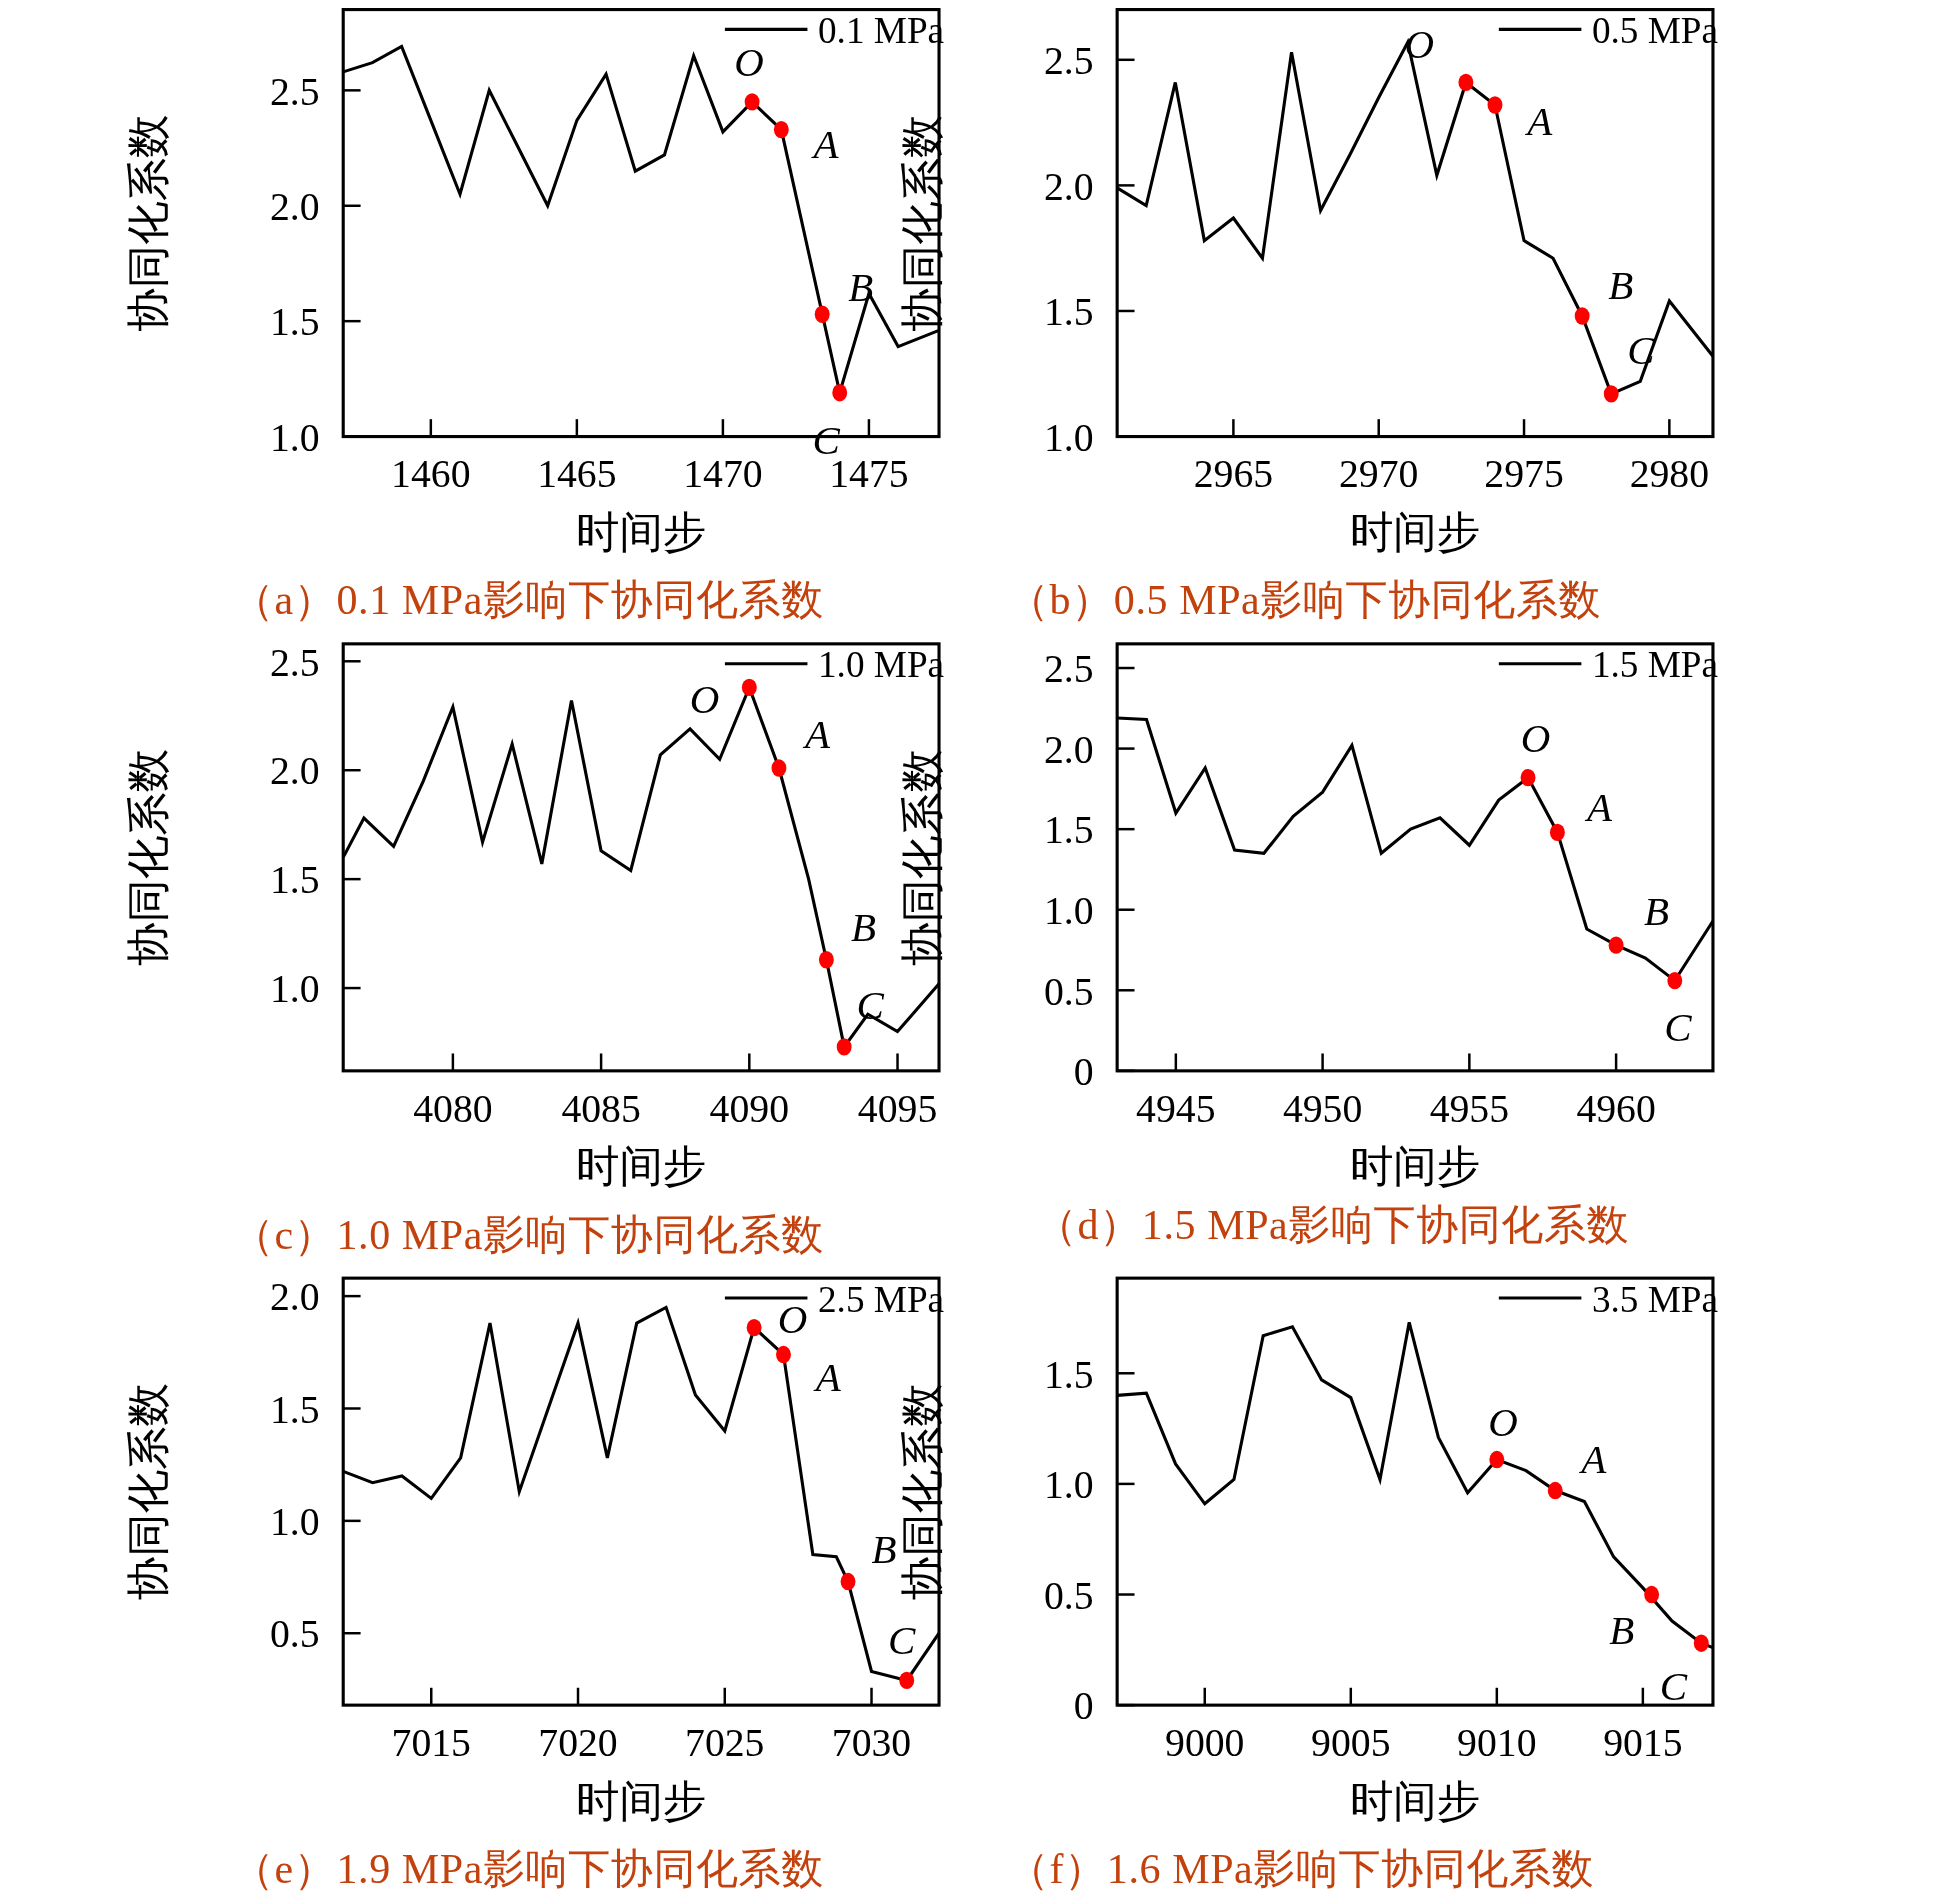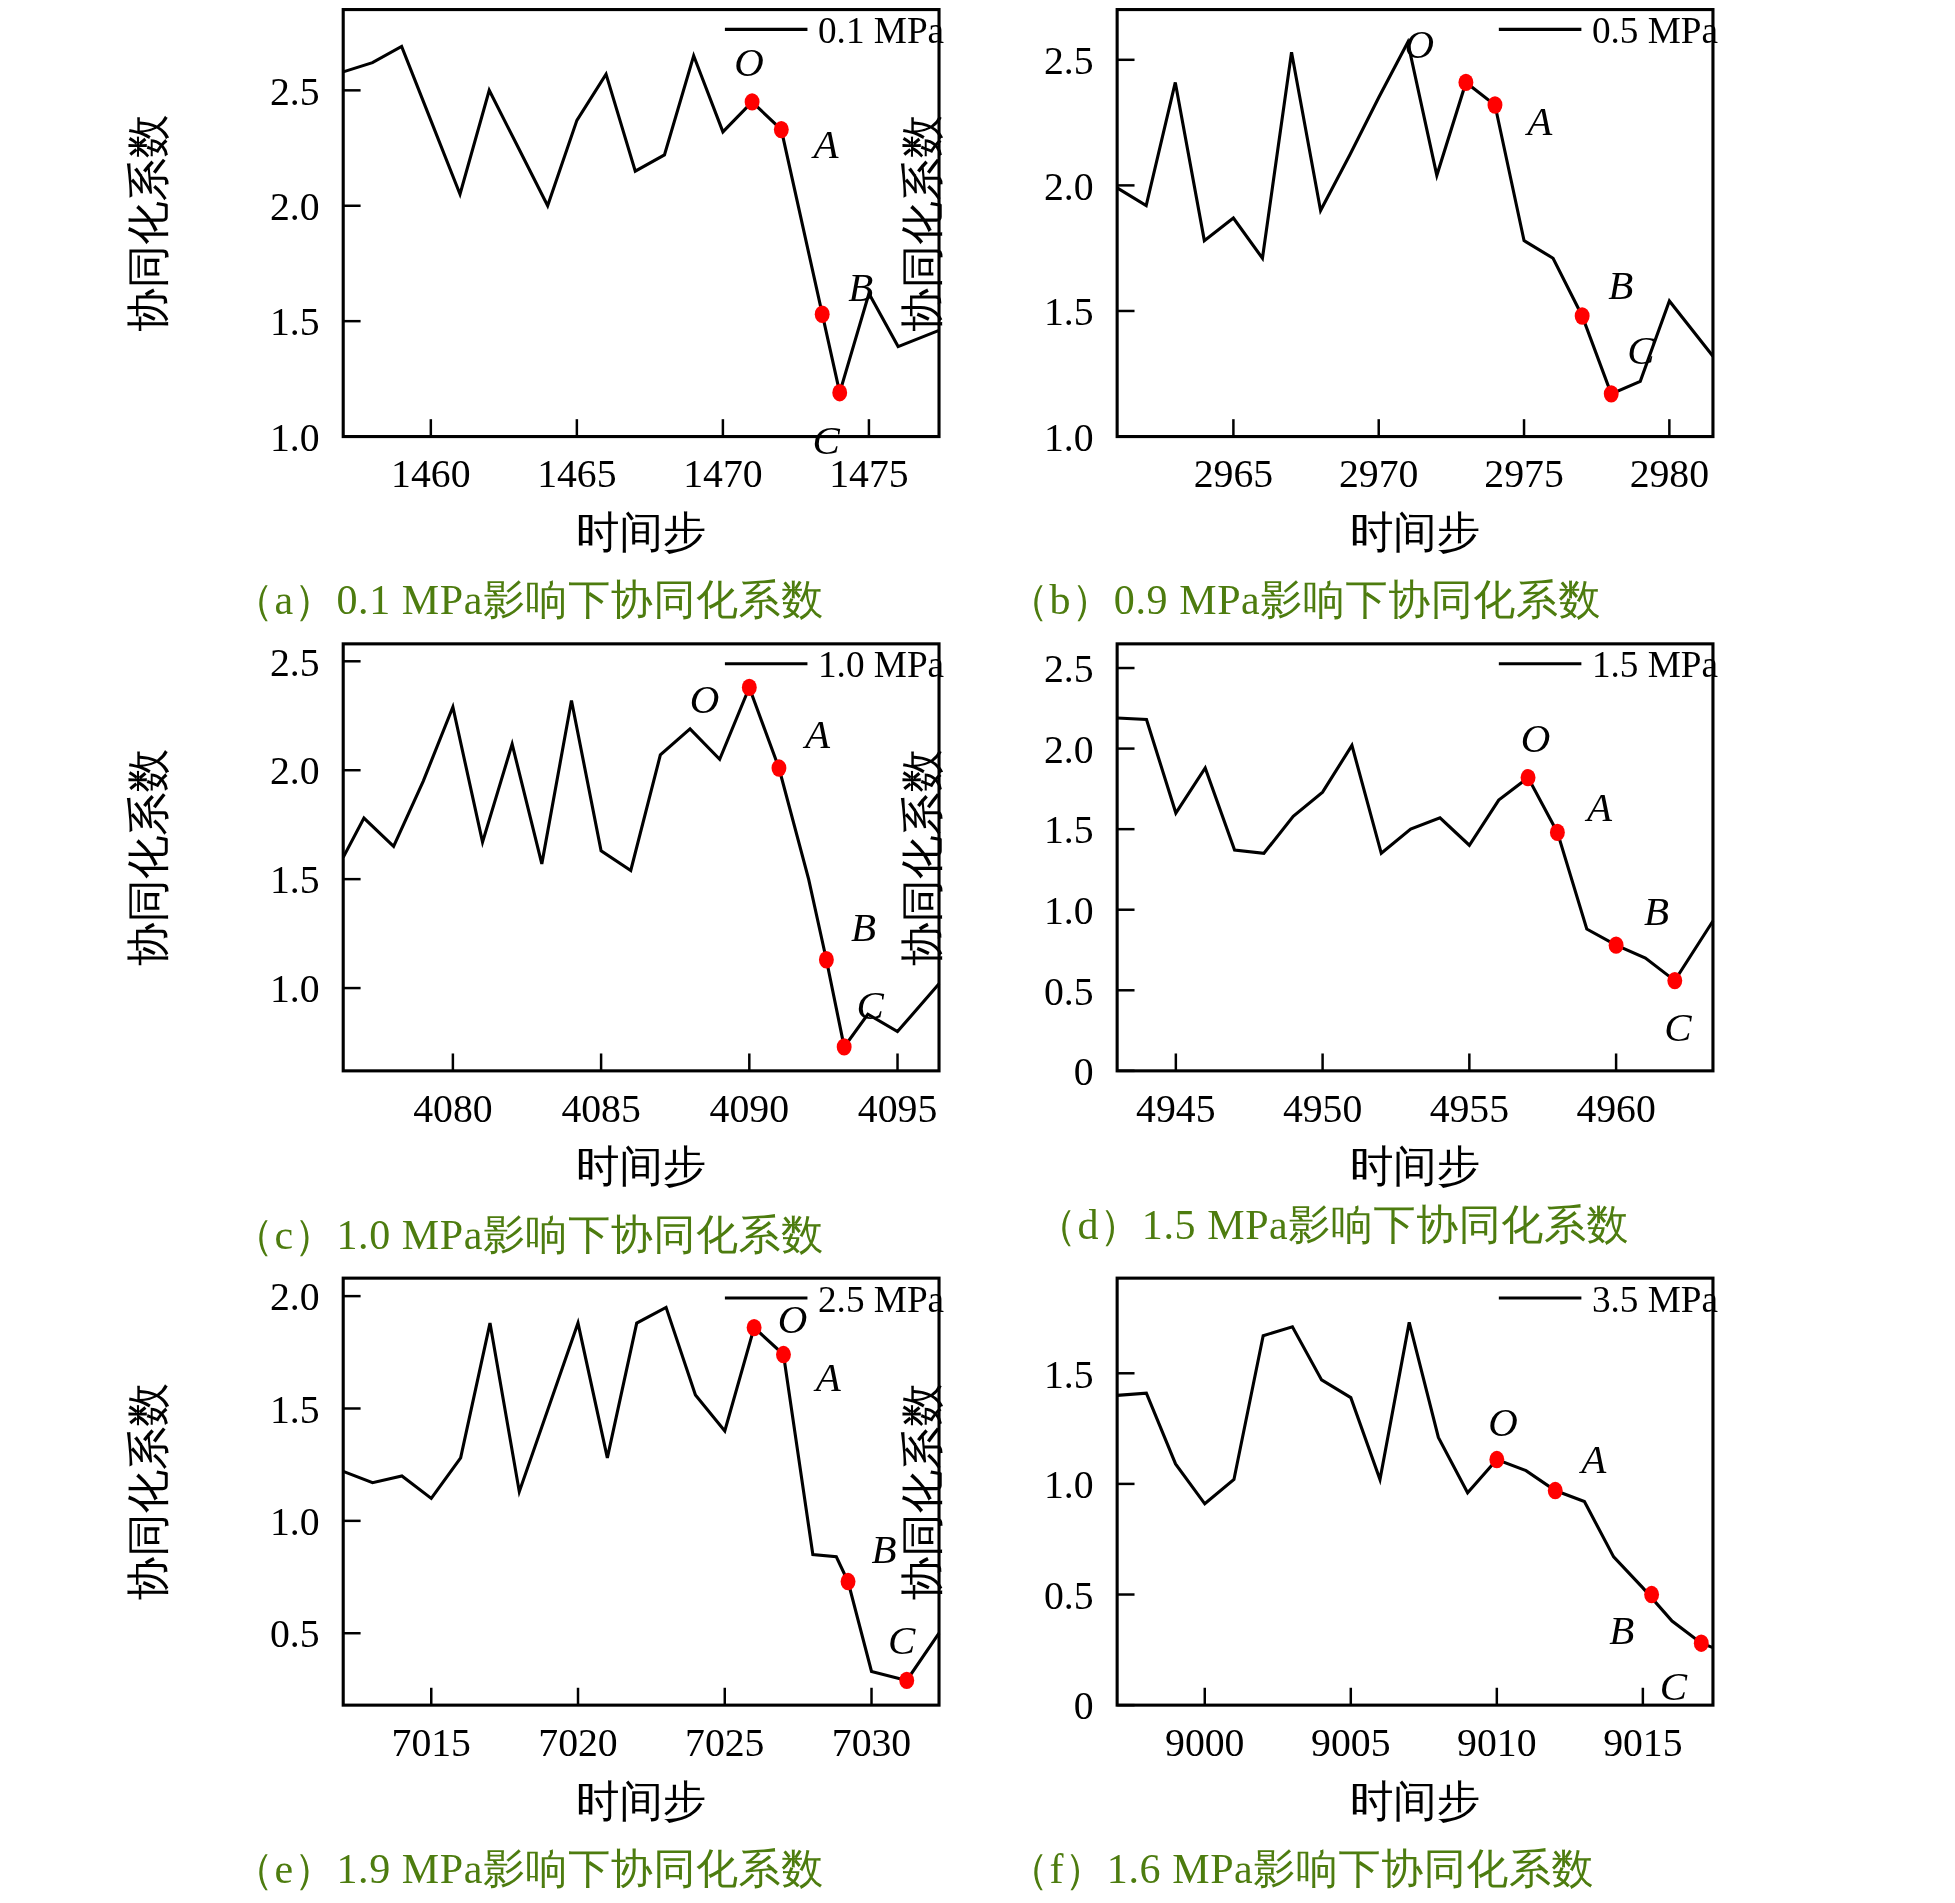--- a/index.html
+++ b/index.html
@@ -2,21 +2,21 @@
 <html style="font-size:10px"><head>
 <meta charset="utf-8">
 <style>
   html,body{margin:0;padding:0;background:#ffffff;}
   body{width:1955px;height:1904px;font-family:"Liberation Serif",serif;}
   .figure{position:relative;width:1955px;height:1904px;background:#ffffff;overflow:hidden;}
   #chart-canvas{position:absolute;left:0;top:0;overflow:visible;font-family:"Liberation Serif",serif;}
   .caption{
     position:absolute;
     font-size:42px;
-    color:#4d7c0f;
+    color:#c2410c;
     white-space:nowrap;
     letter-spacing:0.6px;
     font-family:"Liberation Serif",serif;
     text-align:right;
   }
 </style>
 </head>
 <body>
 
 <div class="figure">
@@ -200,19 +200,19 @@
       <ellipse cx="2411.764705882364" cy="2351.3108808290153" rx="12" ry="14" fill="#ff0000"></ellipse>
       <text x="2421.764705882364" y="2313.3108808290153" text-anchor="middle" font-size="66" font-style="italic" fill="#000000">O</text>
       <ellipse cx="2505.8823529411893" cy="2401.2176165803107" rx="12" ry="14" fill="#ff0000"></ellipse>
       <text x="2567.8823529411893" y="2373.2176165803107" text-anchor="middle" font-size="66" font-style="italic" fill="#000000">A</text>
       <ellipse cx="2661.1764705882165" cy="2568.7616580310882" rx="12" ry="14" fill="#ff0000"></ellipse>
       <text x="2613.1764705882165" y="2648.7616580310882" text-anchor="middle" font-size="66" font-style="italic" fill="#000000">B</text>
       <ellipse cx="2741.176470588252" cy="2647.186528497409" rx="12" ry="14" fill="#ff0000"></ellipse>
       <text x="2696.176470588252" y="2739.186528497409" text-anchor="middle" font-size="66" font-style="italic" fill="#000000">C</text>
     </svg>
   <div class="caption" style="left:232px;top:572px;">（a）0.1 MPa影响下协同化系数</div>
-  <div class="caption" style="left:1007px;top:572px;">（b）0.9 MPa影响下协同化系数</div>
+  <div class="caption" style="left:1007px;top:572px;">（b）0.5 MPa影响下协同化系数</div>
   <div class="caption" style="left:232px;top:1207px;">（c）1.0 MPa影响下协同化系数</div>
   <div class="caption" style="left:1007px;top:1197px;margin-left:28px;">（d）1.5 MPa影响下协同化系数</div>
   <div class="caption" style="left:232px;top:1841px;">（e）1.9 MPa影响下协同化系数</div>
   <div class="caption" style="left:1007px;top:1841px;">（f）1.6 MPa影响下协同化系数</div>
 </div>
 
 
 </body></html>

